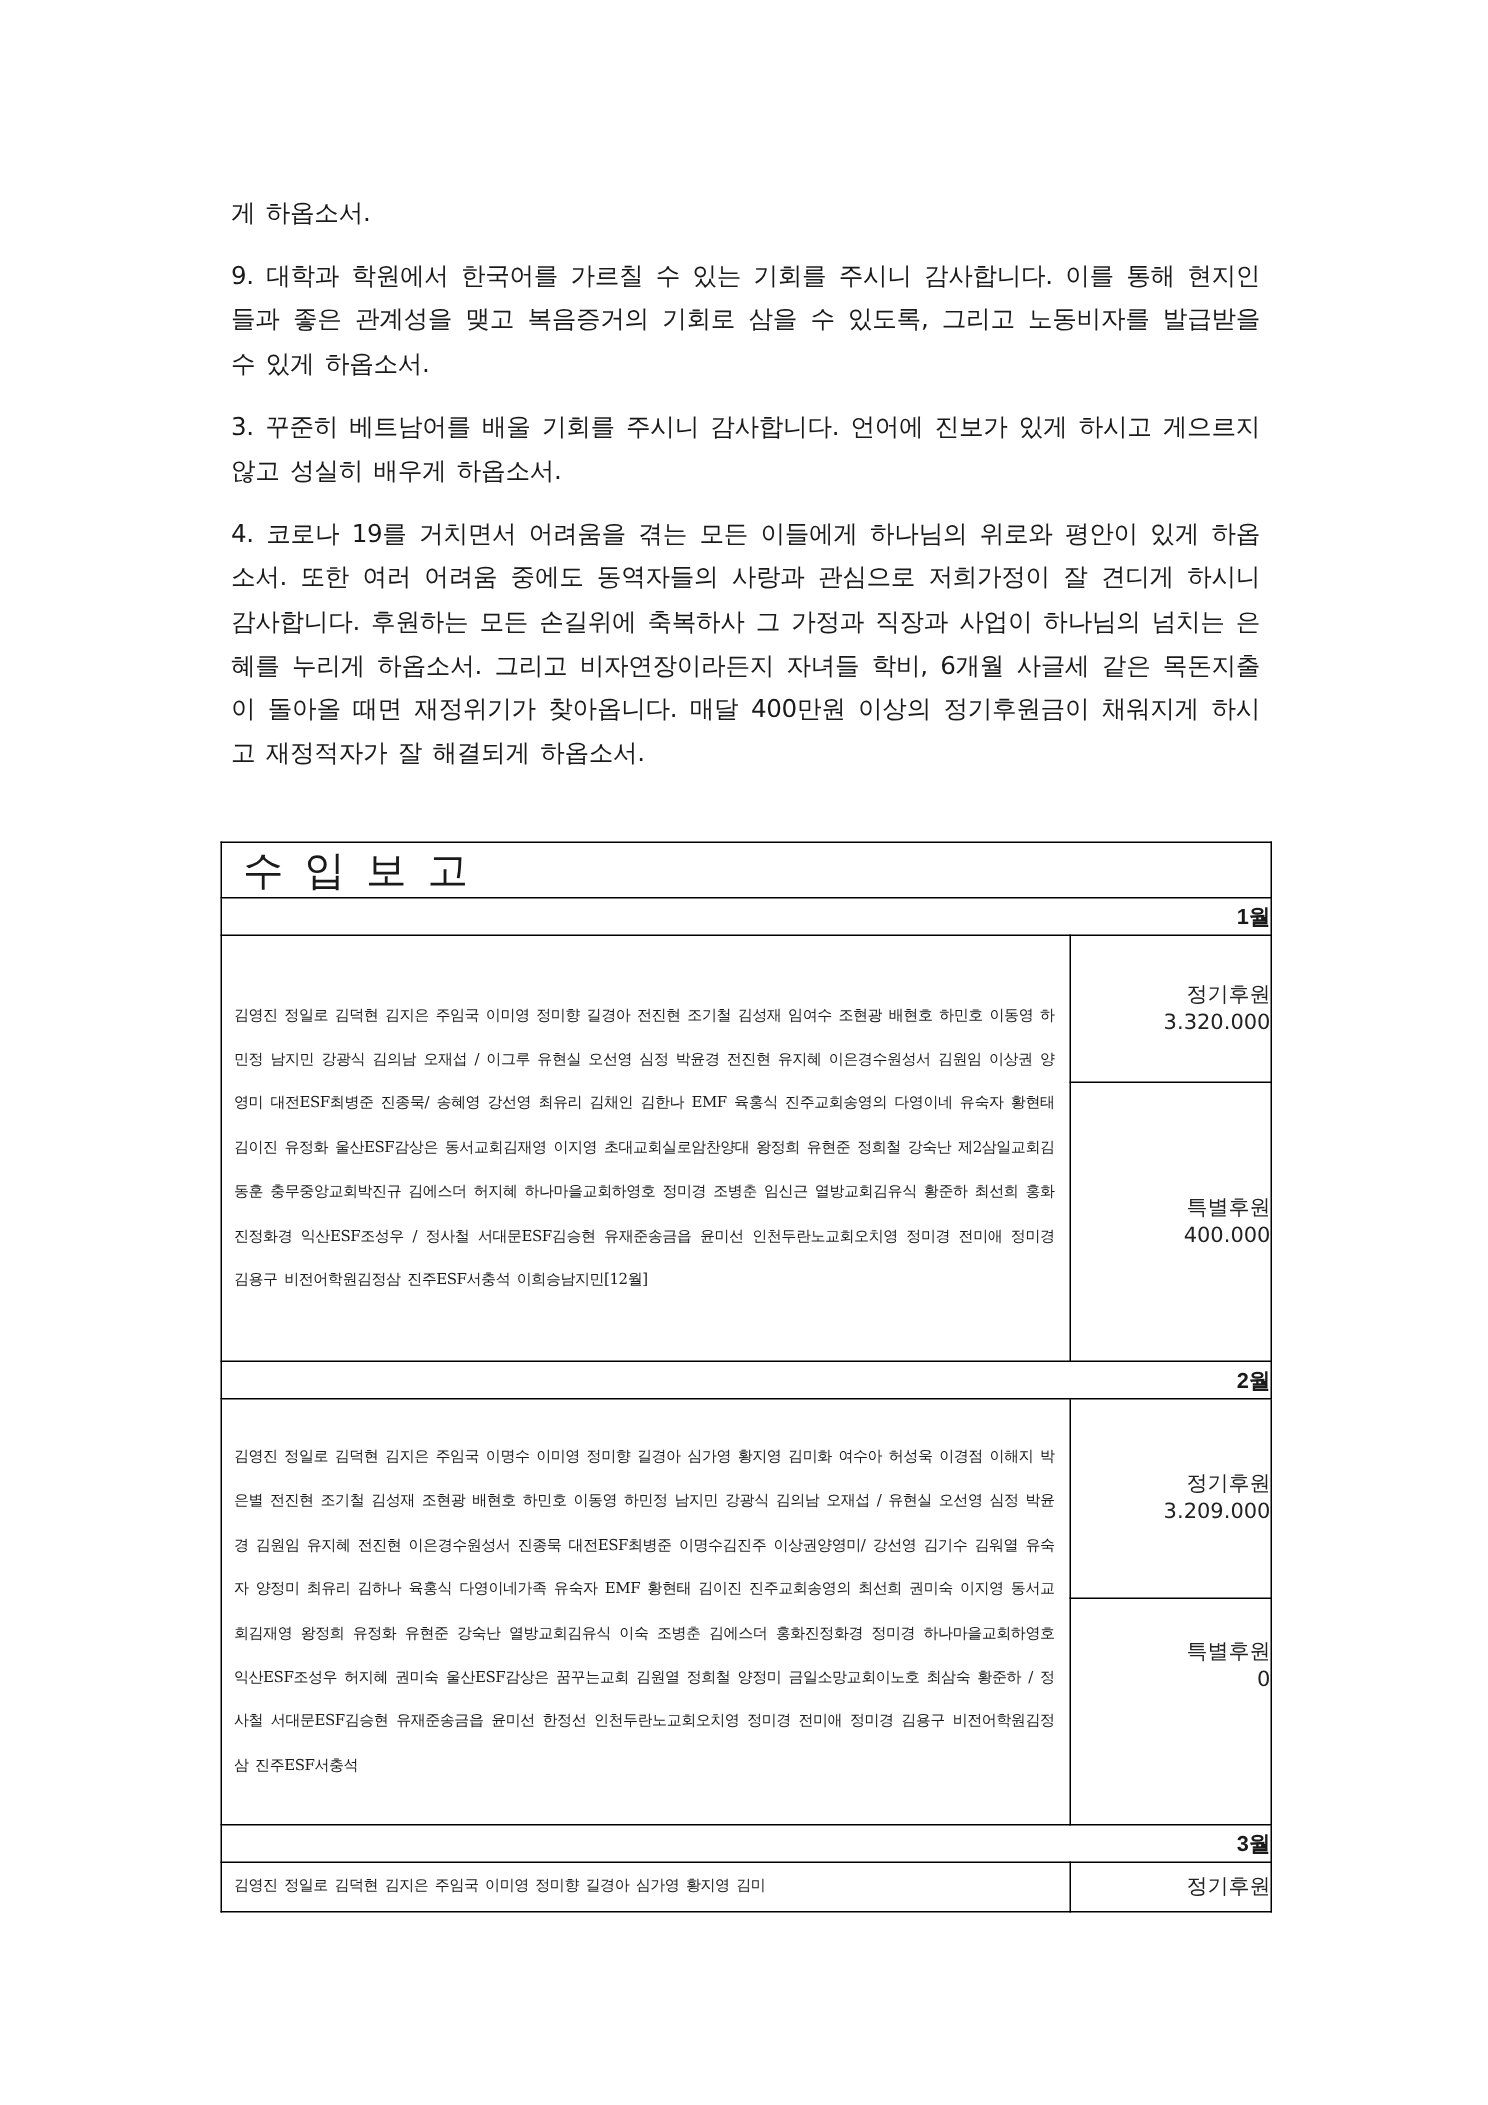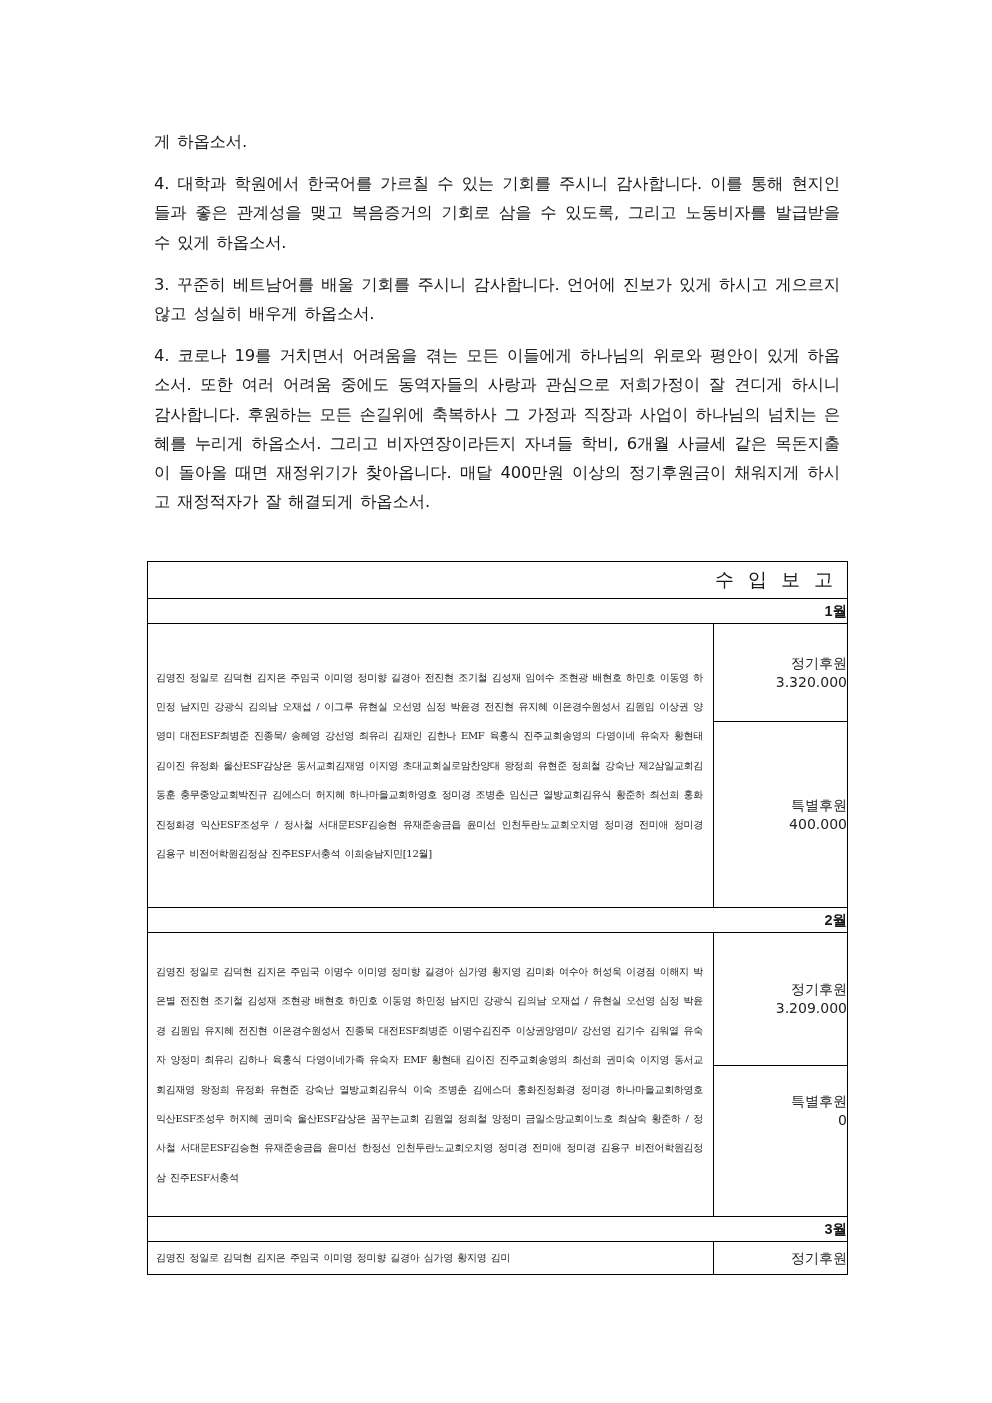--- a/index.html
+++ b/index.html
@@ -6,38 +6,38 @@
   body { width: 992px; height: 1403px; position: relative; overflow: hidden;
          font-family: "DejaVu Sans", "Liberation Sans", sans-serif; color: #1a1a1a; }
 
   .prayer { position: absolute; left: 141px; top: 114px; width: 712px; }
   .prayer p { margin: 13px; font-size: 16.4px; line-height: 29.2px; text-align: justify;
               text-align-last: left; letter-spacing: -0.2px; word-spacing: 2px; }
 
   table.income { position: absolute; left: 147px; top: 561px; width: 700px;
                  border-collapse: collapse; table-layout: fixed; }
   table.income td { border: 1.6px solid #000; padding: 0; vertical-align: middle; }
-  .title-cell { height: 36px; text-align: right; font-family: "DejaVu Serif", "Liberation Serif", serif;
-                font-size: 19px; letter-spacing: 14px; padding-left: 14px !important; }
+  .title-cell { height: 36px; text-align: left; font-family: "DejaVu Serif", "Liberation Serif", serif;
+                font-size: 27px; letter-spacing: 14px; padding-left: 14px !important; }
   .month-cell { height: 24px; text-align: right; font-weight: bold; font-size: 14.5px;
                 font-family: "Liberation Sans", "DejaVu Sans", sans-serif; }
   .names-cell { padding: 0 10px 0 8px !important; font-family: "DejaVu Serif", "Liberation Serif", serif;
                 font-size: 10px; line-height: 29.4px; text-align: justify; text-align-last: left;
                 letter-spacing: -0.3px; word-spacing: 1.5px; vertical-align: middle; }
   .amount-cell { text-align: right; font-size: 14px; line-height: 19px; color: #222;
                  font-family: "DejaVu Sans", "Liberation Sans", sans-serif; }
   .amount-label, .amount-value { display: block; }
   .m3 .names-cell { line-height: 30px; white-space: nowrap; overflow: hidden; }
 </style>
 </head>
 <body>
 
 <div class="prayer">
   <p>게 하옵소서.</p>
-  <p>4. 대학과 학원에서 한국어를 가르칠 수 있는 기회를 주시니 감사합니다. 이를 통해 현지인들과 좋은 관계성을 맺고 복음증거의 기회로 삼을 수 있도록, 그리고 노동비자를 발급받을 수 있게 하옵소서.</p>
+  <p>9. 대학과 학원에서 한국어를 가르칠 수 있는 기회를 주시니 감사합니다. 이를 통해 현지인들과 좋은 관계성을 맺고 복음증거의 기회로 삼을 수 있도록, 그리고 노동비자를 발급받을 수 있게 하옵소서.</p>
   <p>3. 꾸준히 베트남어를 배울 기회를 주시니 감사합니다. 언어에 진보가 있게 하시고 게으르지 않고 성실히 배우게 하옵소서.</p>
   <p>4. 코로나 19를 거치면서 어려움을 겪는 모든 이들에게 하나님의 위로와 평안이 있게 하옵소서. 또한 여러 어려움 중에도 동역자들의 사랑과 관심으로 저희가정이 잘 견디게 하시니 감사합니다. 후원하는 모든 손길위에 축복하사 그 가정과 직장과 사업이 하나님의 넘치는 은혜를 누리게 하옵소서. 그리고 비자연장이라든지 자녀들 학비, 6개월 사글세 같은 목돈지출이 돌아올 때면 재정위기가 찾아옵니다. 매달 400만원 이상의 정기후원금이 채워지게 하시고 재정적자가 잘 해결되게 하옵소서.</p>
 </div>
 
 <table class="income">
   <colgroup>
     <col style="width:566px">
     <col style="width:134px">
   </colgroup>
   <tbody>

